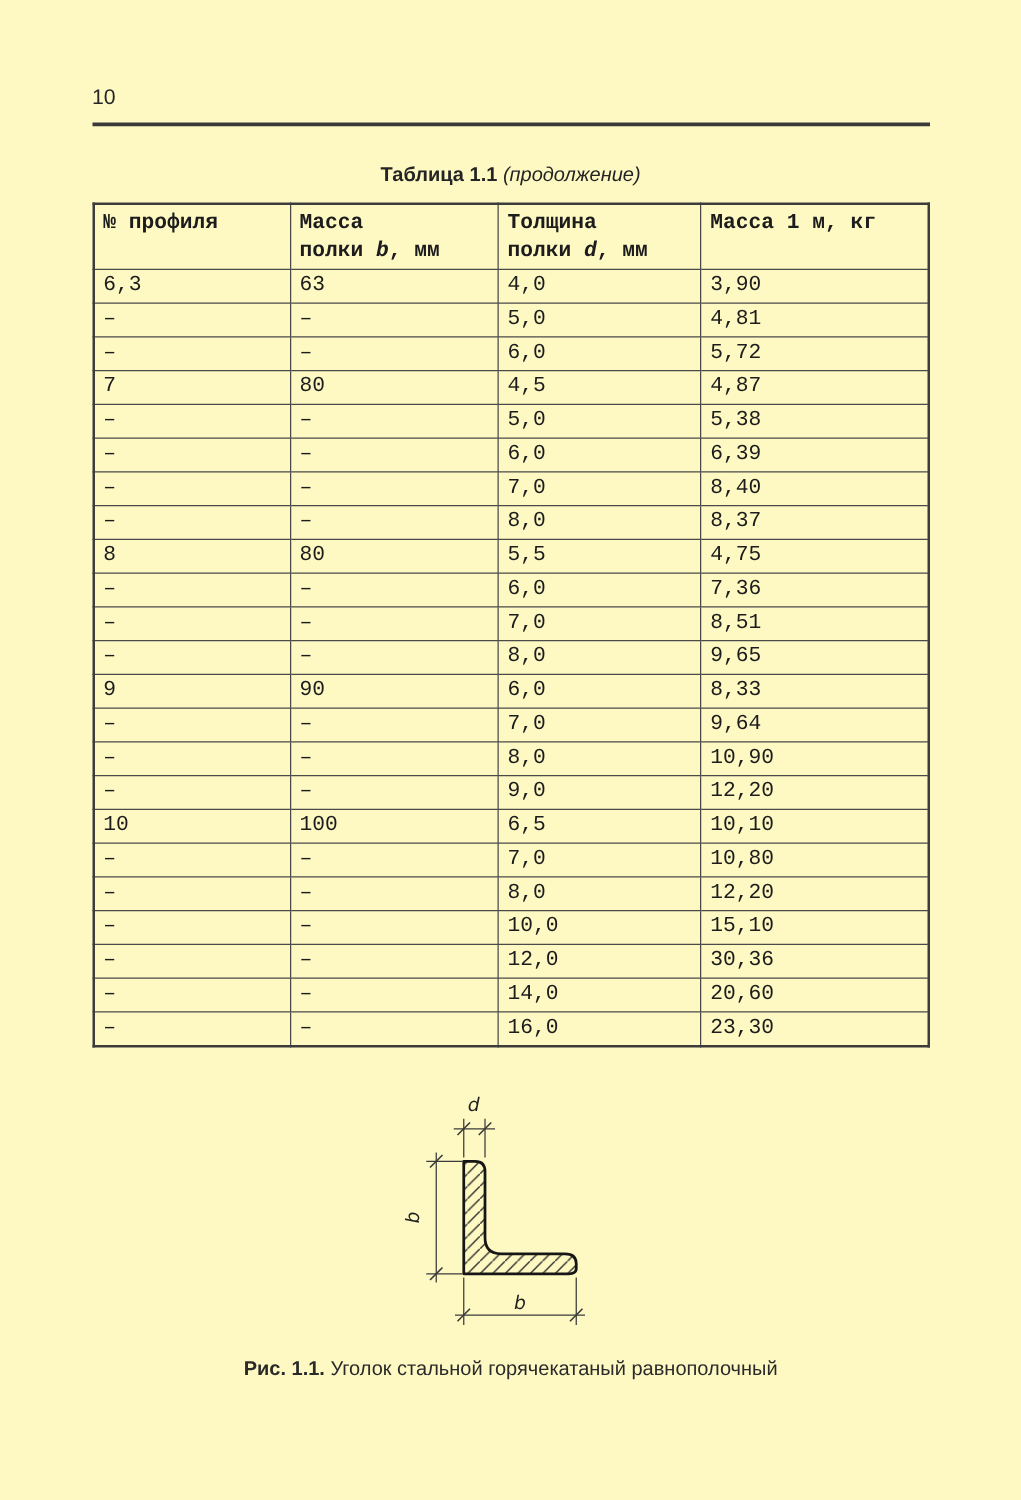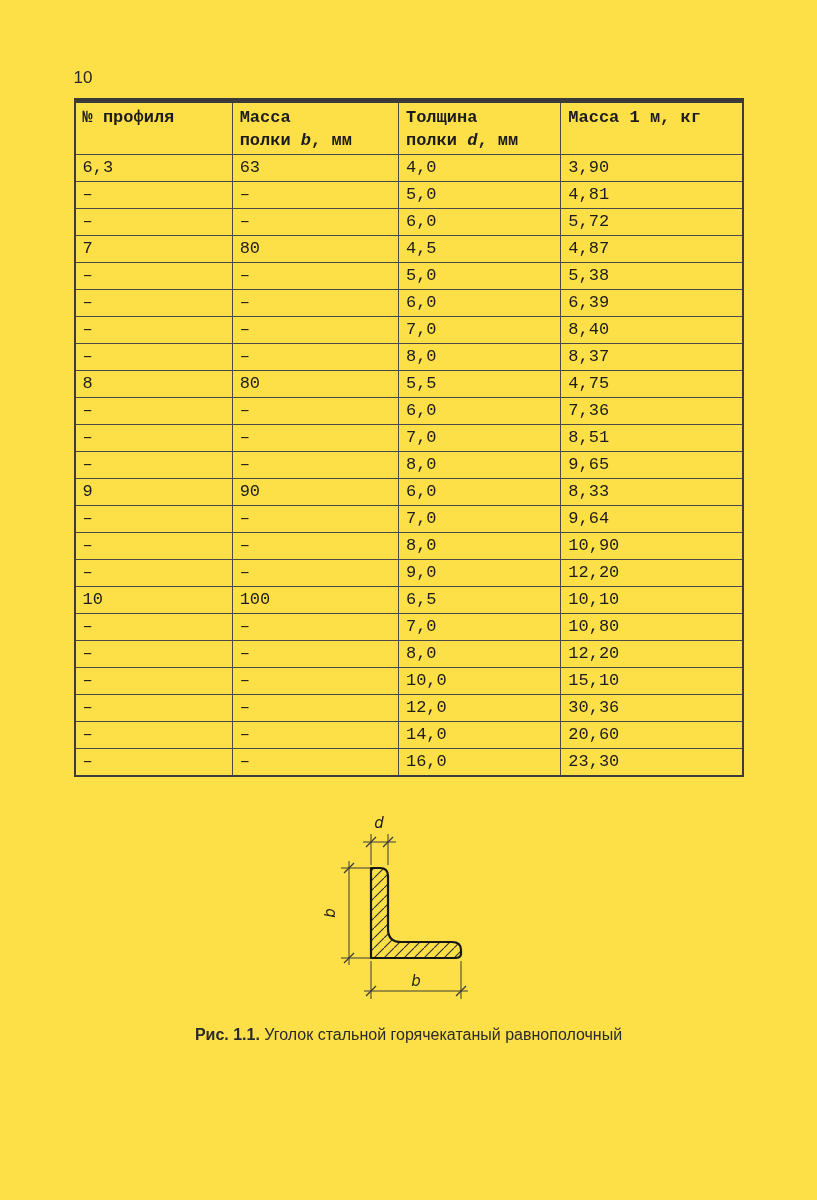--- a/index.html
+++ b/index.html
@@ -2,21 +2,21 @@
 <html><head>
 <meta charset="utf-8">
 <style>
   * { margin: 0; padding: 0; box-sizing: border-box; }
   html, body { background: #888; }
   .page {
     position: relative;
     width: 817px;
     height: 1200px;
     margin: 0 auto;
-    background: #fde047;
+    background: #fef9c3;
     font-family: "Liberation Sans", sans-serif;
     color: #1f1f1f;
     overflow: hidden;
   }
   .content {
     width: 670px;
     margin: 0 auto;
   }
   
   .running-head {
@@ -91,20 +91,25 @@
 </head>
 <body>
 
 <div class="page">
   <div class="content">
 
     <div class="running-head">
       <span>10</span>
     </div>
 
+    <div class="table-caption">
+      <span class="cap-title">Таблица 1.1</span>
+      <span> </span>
+      <span class="cap-note">(продолжение)</span>
+    </div>
 
     <table class="profiles">
       <colgroup>
         <col style="width:23.6%">
         <col style="width:24.9%">
         <col style="width:24.3%">
         <col style="width:27.2%">
       </colgroup>
       <thead>
         <tr>

